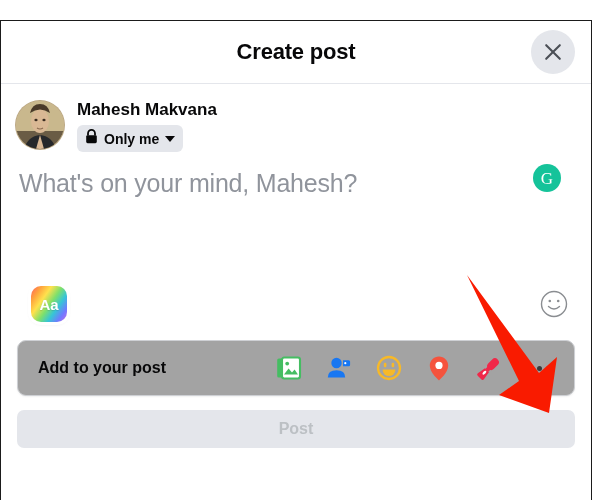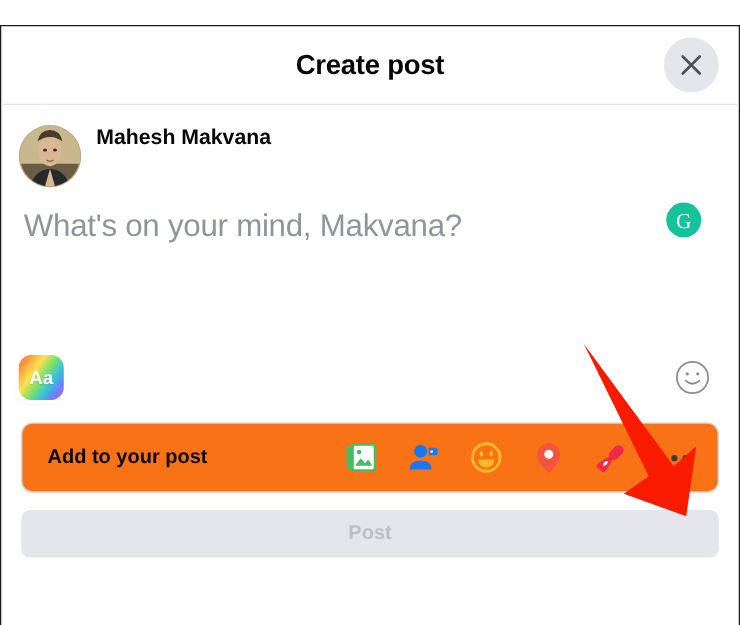--- a/index.html
+++ b/index.html
@@ -138,21 +138,21 @@
     font-weight: 400;
     line-height: 17px;
     font-family: "Liberation Serif", serif;
   }
 
   
   .aa-row {
     display: flex;
     align-items: center;
     justify-content: space-between;
-    padding: 0 22px 0 14px;
+    padding: 0 22px 0 30px;
     height: 52px;
   }
   .aa-button {
     width: 36px;
     height: 36px;
     border-radius: 10px;
     background: linear-gradient(125deg,#ff5e5e 0%, #ffa53d 18%, #ffe14d 34%, #7ee06b 52%, #36c5d6 68%, #6f7bff 84%, #c964e8 100%);
     display: flex;
     align-items: center;
     justify-content: center;
@@ -176,21 +176,21 @@
   .add-bar {
     margin: 10px 16px 0 16px;
     height: 56px;
     border: 1px solid #ced0d4;
     border-radius: 9px;
     display: flex;
     align-items: center;
     padding: 0 16px 0 20px;
     box-sizing: border-box;
     box-shadow: 0 1px 2px rgba(0,0,0,0.06);
-    background: #f97316;
+    background: #a3a3a3;
   }
   .add-bar-label {
     font-size: 16px;
     font-weight: 600;
     color: #080809;
     flex: 1 1 auto;
   }
   .add-actions {
     display: flex;
     align-items: center;
@@ -270,25 +270,35 @@
         <path d="M14 12 q10 -7 20 0 q -2 -9 -10 -9 q -8 0 -10 9 z" fill="#4a3a2a"></path>
         <ellipse cx="20" cy="19" rx="1.6" ry="1.2" fill="#3b2d22"></ellipse>
         <ellipse cx="28" cy="19" rx="1.6" ry="1.2" fill="#3b2d22"></ellipse>
         <path d="M21 27 q3 2 6 0" stroke="#8a6a50" stroke-width="1.2" fill="none"></path>
         <path d="M8 48 q4 -13 16 -14 q12 1 16 14 z" fill="#26282b"></path>
         <path d="M24 34 l-4 14 l8 0 z" fill="#d9b894"></path>
       </svg>
     </div>
     <div class="user-meta">
       <div class="user-name">Mahesh Makvana</div>
+      <div class="privacy-chip">
+        <span>
+          <svg width="13" height="15" viewBox="0 0 13 15" aria-hidden="true">
+            <path d="M3 6.5 V4.4 a3.5 3.5 0 0 1 7 0 V6.5" stroke="#080809" stroke-width="1.8" fill="none"></path>
+            <rect x="1.2" y="6.2" width="10.6" height="8" rx="1.4" fill="#080809"></rect>
+          </svg>
+        </span>
+        <span class="privacy-label">Only me</span>
+        <span class="caret"></span>
+      </div>
     </div>
   </div>
 
   <div class="composer">
-    <div class="composer-placeholder">What's on your mind, Makvana?</div>
+    <div class="composer-placeholder">What's on your mind, Mahesh?</div>
     <div class="grammarly-icon">
       <span>G</span>
     </div>
   </div>
 
   <div class="aa-row">
     <div class="aa-button">
       <span>Aa</span>
     </div>
     <div class="emoji-circle-button">

